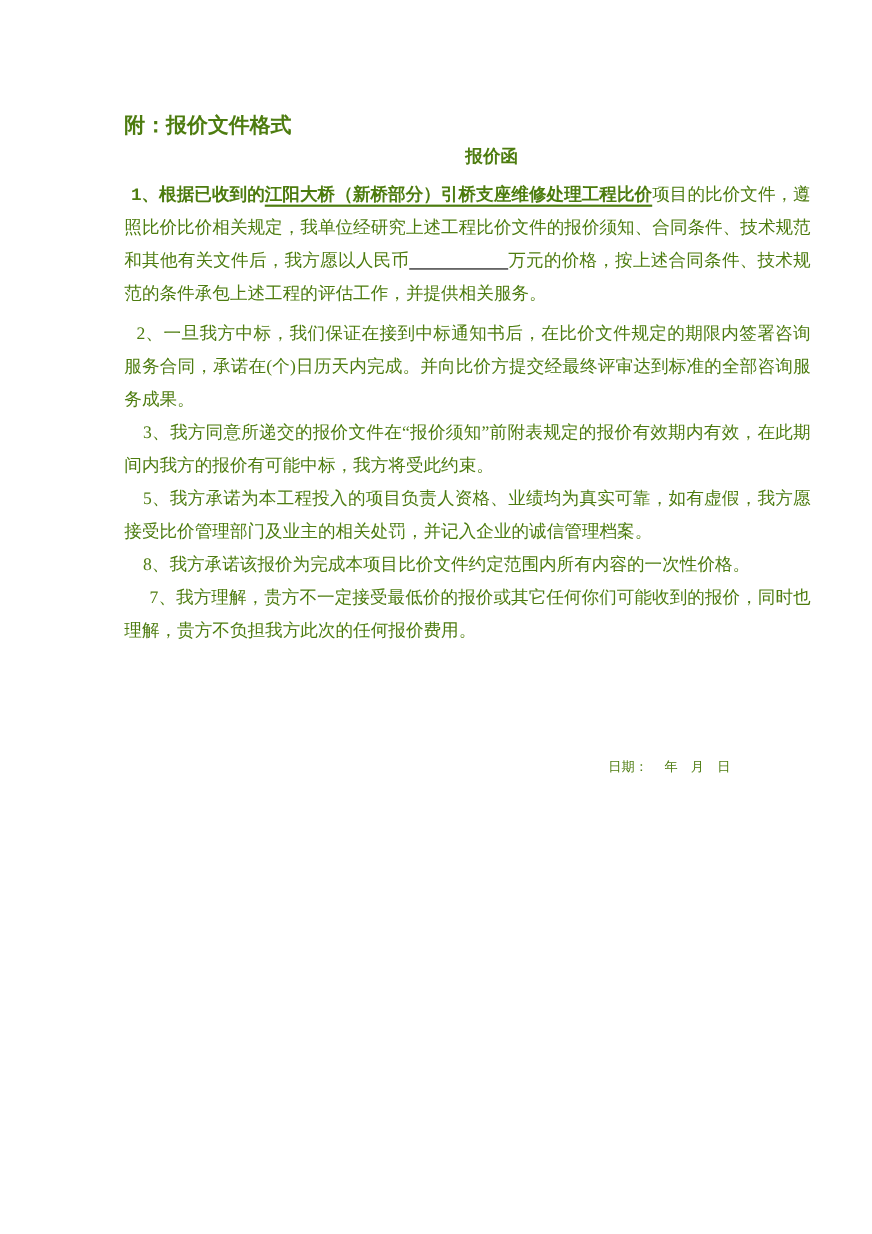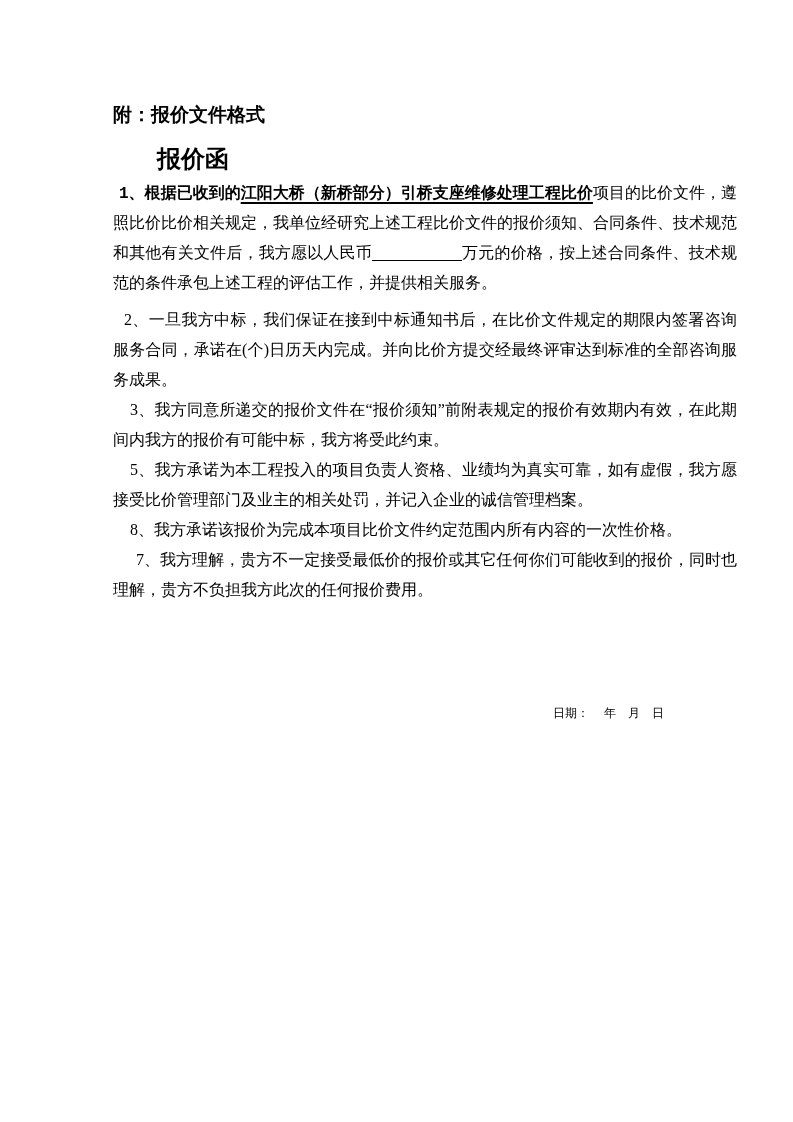--- a/index.html
+++ b/index.html
@@ -6,37 +6,38 @@
     margin: 0;
     padding: 0;
     background: #ffffff;
   }
   .page {
     position: relative;
     width: 793px;
     height: 862px;
     box-sizing: border-box;
     background: #ffffff;
-    color: #000000;
+    color: #4d7c0f;
     font-family: "Liberation Serif", serif;
     padding: 103px 56px 0 113px;
     overflow: hidden;
   }
   .attach-heading {
     font-size: 19px;
     font-weight: bold;
     line-height: 24px;
     margin: 0;
   }
   .doc-title {
-    font-size: 24px;
+    font-size: 16px;
     font-weight: bold;
     line-height: 32px;
+    text-align: center;
     padding-left: 44px;
-    margin: 16px 0 0 0;
+    margin: 0 0 0 0;
   }
   .bidder-line {
     margin-top: 12px;
     font-size: 16px;
     line-height: 26px;
   }
   .bidder-name {
     font-weight: bold;
     border-bottom: 1.5px solid #000;
     padding: 0 22px 1px 13px;

